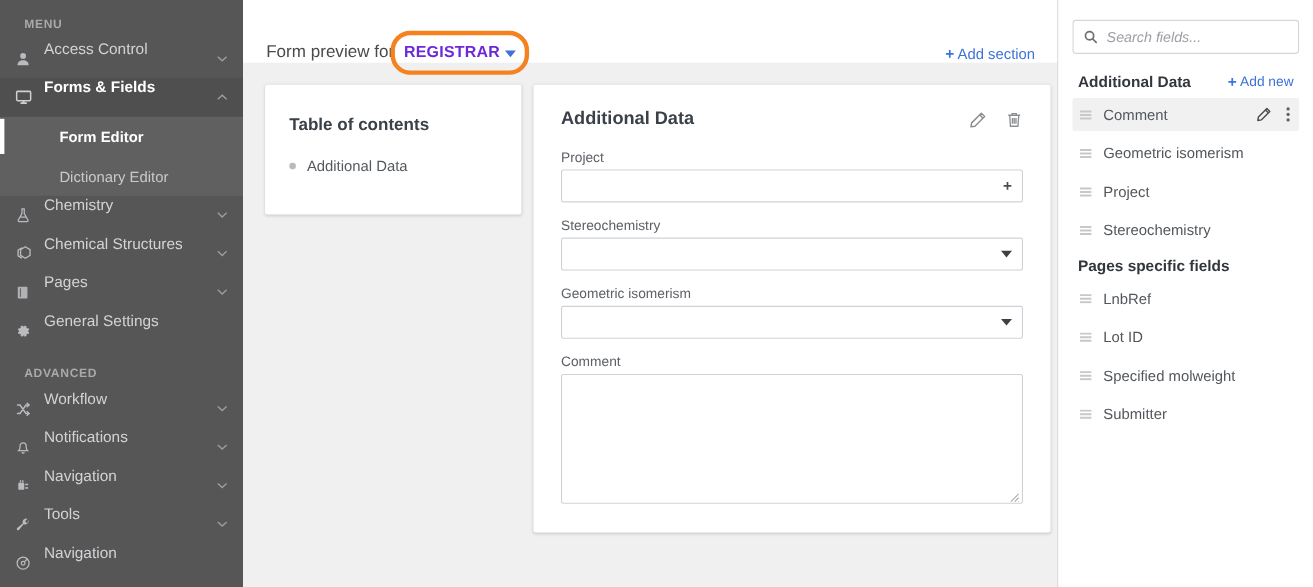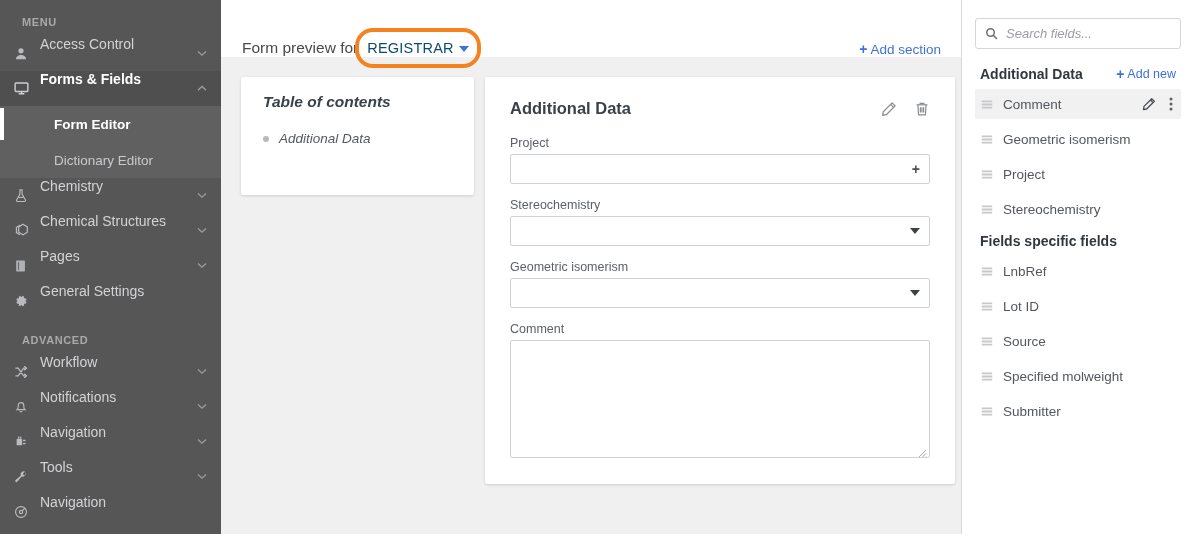--- a/index.html
+++ b/index.html
@@ -97,22 +97,22 @@
     display: flex;
     align-items: center;
   }
   .registrar-wrap {
     position: relative;
     margin-left: 6px;
     display: inline-flex;
     align-items: center;
   }
   .registrar-link {
-    color: #0c4a6e;
-    font-weight: normal;
+    color: #6d28d9;
+    font-weight: bold;
     font-size: 14.5px;
     letter-spacing: .2px;
     cursor: pointer;
     display: inline-flex;
     align-items: center;
     gap: 5px;
     padding: 1px 3px;
   }
   .caret-down {
     width: 0; height: 0;
@@ -151,23 +151,22 @@
   }
 
   .card {
     background: #ffffff;
     border-radius: 2px;
     box-shadow: 0 1px 3px rgba(0,0,0,.15);
   }
   .toc-card {
     width: 233px;
     flex: 0 0 233px;
-    padding: 16px 22px 26px 22px;
+    padding: 28px 22px 26px 22px;
     min-height: 118px;
-    font-style: italic;
   }
   .toc-title {
     font-size: 15.5px;
     font-weight: bold;
     color: #3b4148;
     margin-bottom: 20px;
   }
   .toc-item {
     display: flex;
     align-items: center;
@@ -662,62 +661,54 @@
 
     <div class="fld-row">
       <span class="drag-handle">
         <svg width="12" height="9" viewBox="0 0 12 9" stroke="currentColor" stroke-width="1.8">
             <path d="M0.8 1.3h10.4M0.8 4.5h10.4M0.8 7.7h10.4"></path>
           </svg>
       </span>
       <span class="fld-name">Stereochemistry</span>
     </div>
 
-    <div class="group-title-2">Fields specific fields</div>
+    <div class="group-title-2">Pages specific fields</div>
 
     <div class="fld-row">
       <span class="drag-handle">
         <svg width="12" height="9" viewBox="0 0 12 9" stroke="currentColor" stroke-width="1.8">
             <path d="M0.8 1.3h10.4M0.8 4.5h10.4M0.8 7.7h10.4"></path>
           </svg>
       </span>
       <span class="fld-name">LnbRef</span>
     </div>
 
     <div class="fld-row">
       <span class="drag-handle">
         <svg width="12" height="9" viewBox="0 0 12 9" stroke="currentColor" stroke-width="1.8">
             <path d="M0.8 1.3h10.4M0.8 4.5h10.4M0.8 7.7h10.4"></path>
           </svg>
       </span>
       <span class="fld-name">Lot ID</span>
     </div>
 
+
     <div class="fld-row">
       <span class="drag-handle">
         <svg width="12" height="9" viewBox="0 0 12 9" stroke="currentColor" stroke-width="1.8">
             <path d="M0.8 1.3h10.4M0.8 4.5h10.4M0.8 7.7h10.4"></path>
           </svg>
       </span>
-      <span class="fld-name">Source</span>
+      <span class="fld-name">Specified molweight</span>
     </div>
 
     <div class="fld-row">
       <span class="drag-handle">
         <svg width="12" height="9" viewBox="0 0 12 9" stroke="currentColor" stroke-width="1.8">
             <path d="M0.8 1.3h10.4M0.8 4.5h10.4M0.8 7.7h10.4"></path>
           </svg>
       </span>
-      <span class="fld-name">Specified molweight</span>
-    </div>
-
-    <div class="fld-row">
-      <span class="drag-handle">
-        <svg width="12" height="9" viewBox="0 0 12 9" stroke="currentColor" stroke-width="1.8">
-            <path d="M0.8 1.3h10.4M0.8 4.5h10.4M0.8 7.7h10.4"></path>
-          </svg>
-      </span>
       <span class="fld-name">Submitter</span>
     </div>
 
   </aside>
 
 </div>
 
 </body></html>

